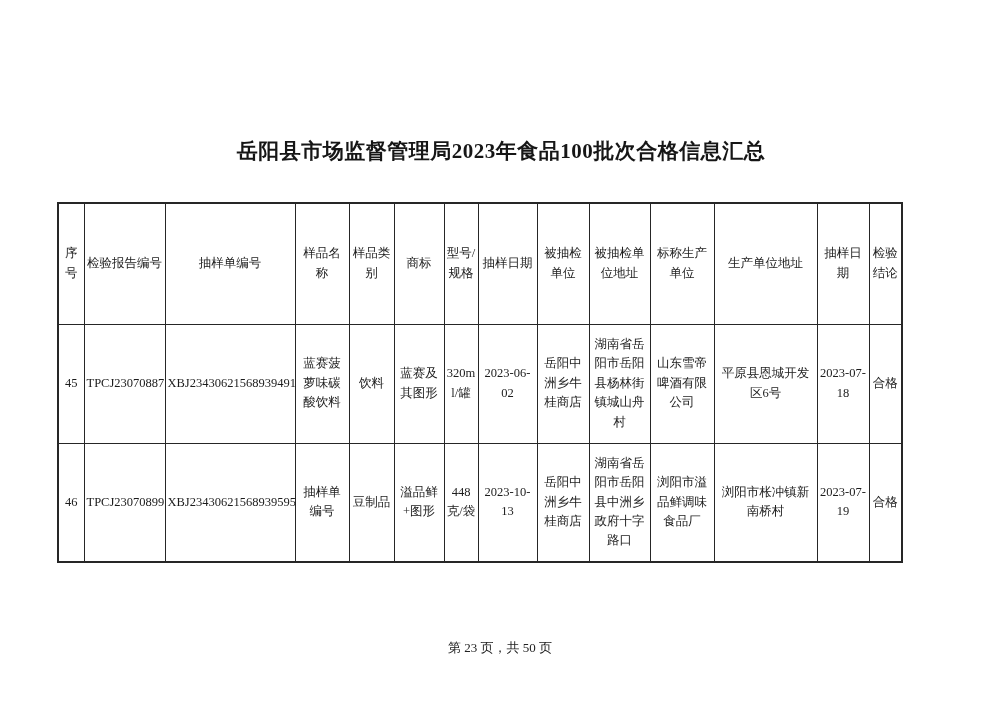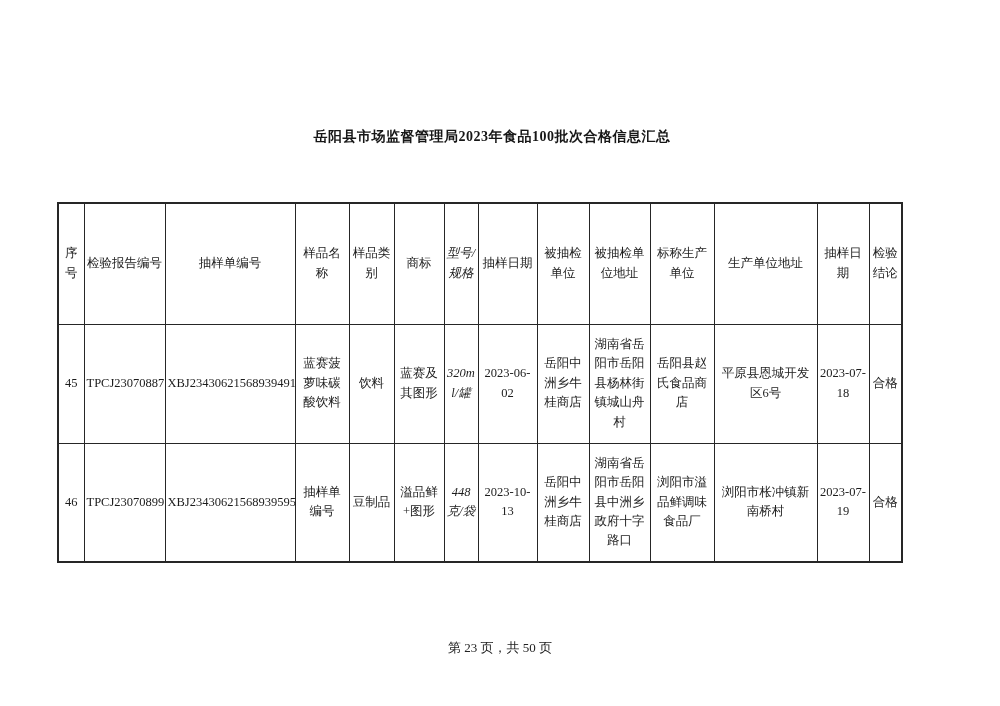--- a/index.html
+++ b/index.html
@@ -16,23 +16,23 @@
     width: 1000px;
     height: 706px;
     background: #ffffff;
     overflow: hidden;
   }
   .doc-title {
     position: absolute;
     top: 121px;
     left: 63px;
     width: 844px;
-    margin: 7px;
+    margin: 16px;
     text-align: center;
-    font-size: 14px;
+    font-size: 21px;
     font-weight: 700;
     letter-spacing: 0.5px;
     color: #161616;
   }
   table.grid {
     position: absolute;
     left: 57px;
     top: 202px;
     width: 844px;
     border-collapse: collapse;
@@ -47,21 +47,21 @@
     font-size: 12.5px;
     font-weight: 400;
     line-height: 1.55;
     padding: 1px 2px;
     overflow-wrap: break-word;
     word-wrap: break-word;
   }
   table.grid thead tr { height: 121px; }
   table.grid tbody tr { height: 119px; }
   td.nowrap { white-space: nowrap; }
-  td.ba, th.ba { word-break: break-all; font-style: italic; }
+  td.ba, th.ba { word-break: break-all; }
   .page-footer {
     position: absolute;
     top: 639px;
     left: 0;
     width: 1000px;
     text-align: center;
     font-size: 13px;
     color: #222222;
   }
 </style>
@@ -112,21 +112,21 @@
         <td>45</td>
         <td class="nowrap">TPCJ23070887</td>
         <td class="nowrap">XBJ23430621568939491</td>
         <td>蓝赛菠萝味碳酸饮料</td>
         <td>饮料</td>
         <td>蓝赛及其图形</td>
         <td class="ba">320ml/罐</td>
         <td>2023-06-02</td>
         <td>岳阳中洲乡牛桂商店</td>
         <td>湖南省岳阳市岳阳县杨林街镇城山舟村</td>
-        <td>岳阳县赵氏食品商店</td>
+        <td>山东雪帝啤酒有限公司</td>
         <td>平原县恩城开发区6号</td>
         <td>2023-07-18</td>
         <td>合格</td>
       </tr>
       <tr>
         <td>46</td>
         <td class="nowrap">TPCJ23070899</td>
         <td class="nowrap">XBJ23430621568939595</td>
         <td>抽样单编号</td>
         <td>豆制品</td>

